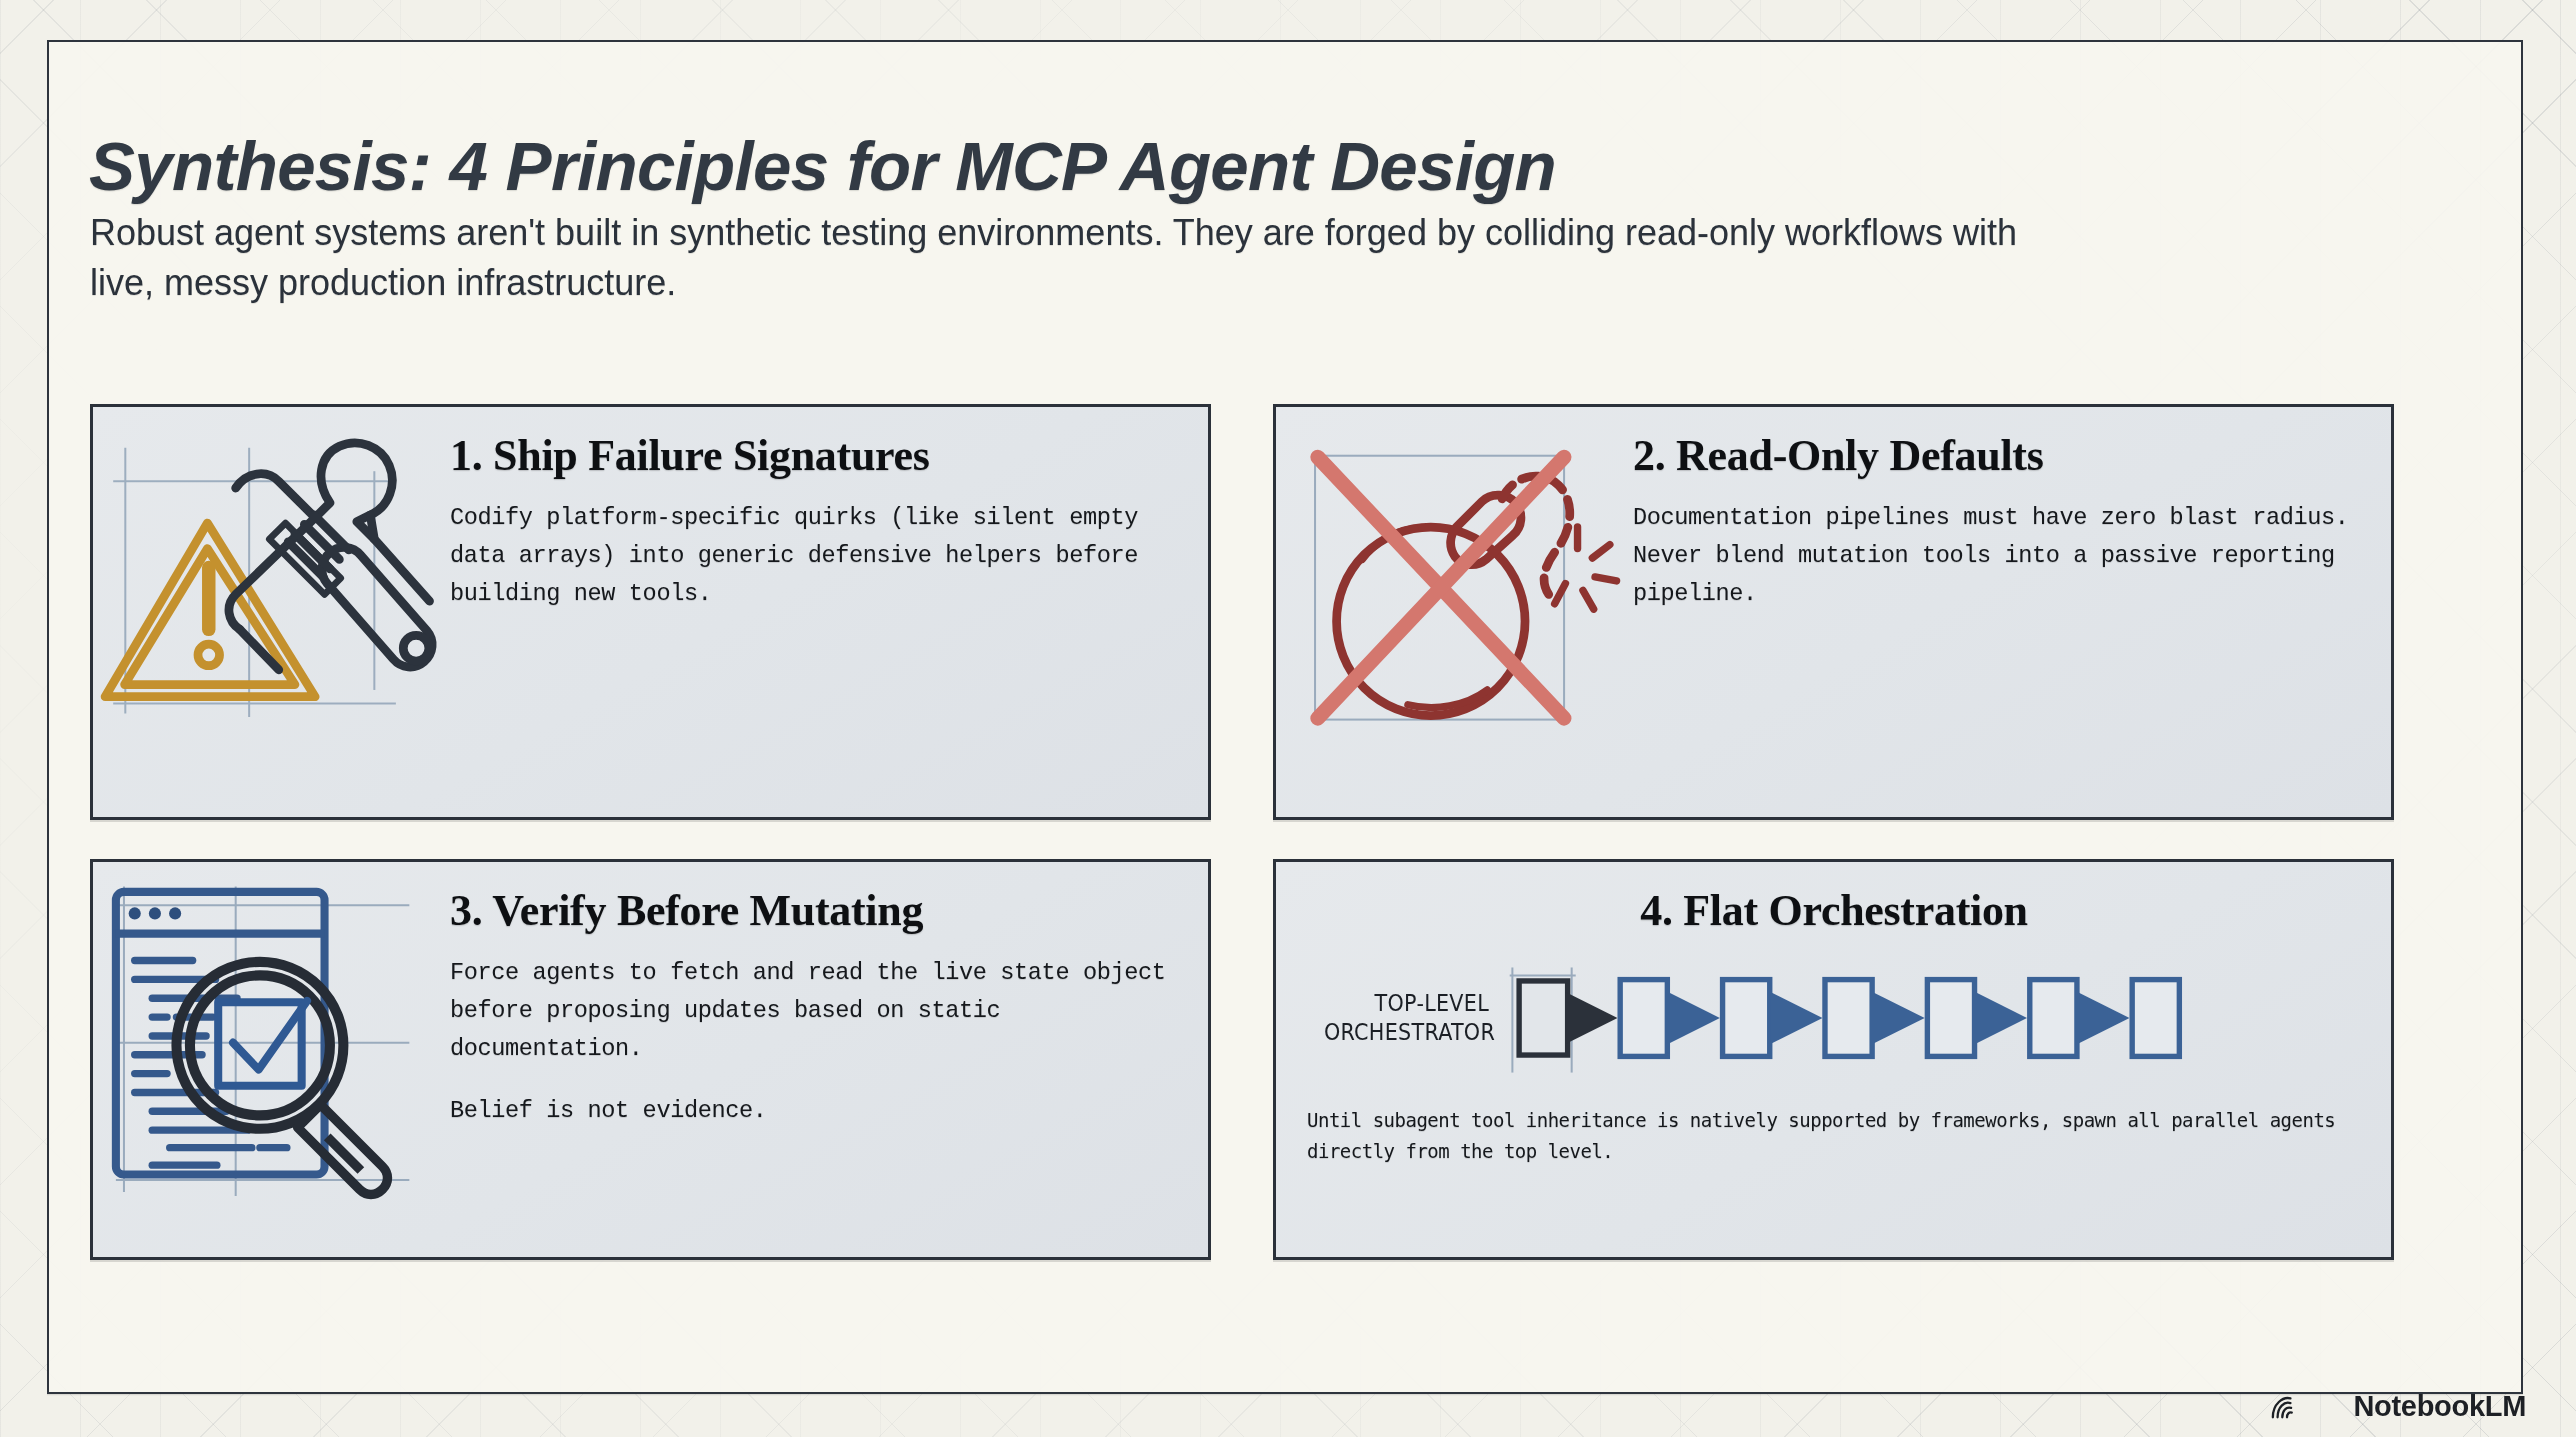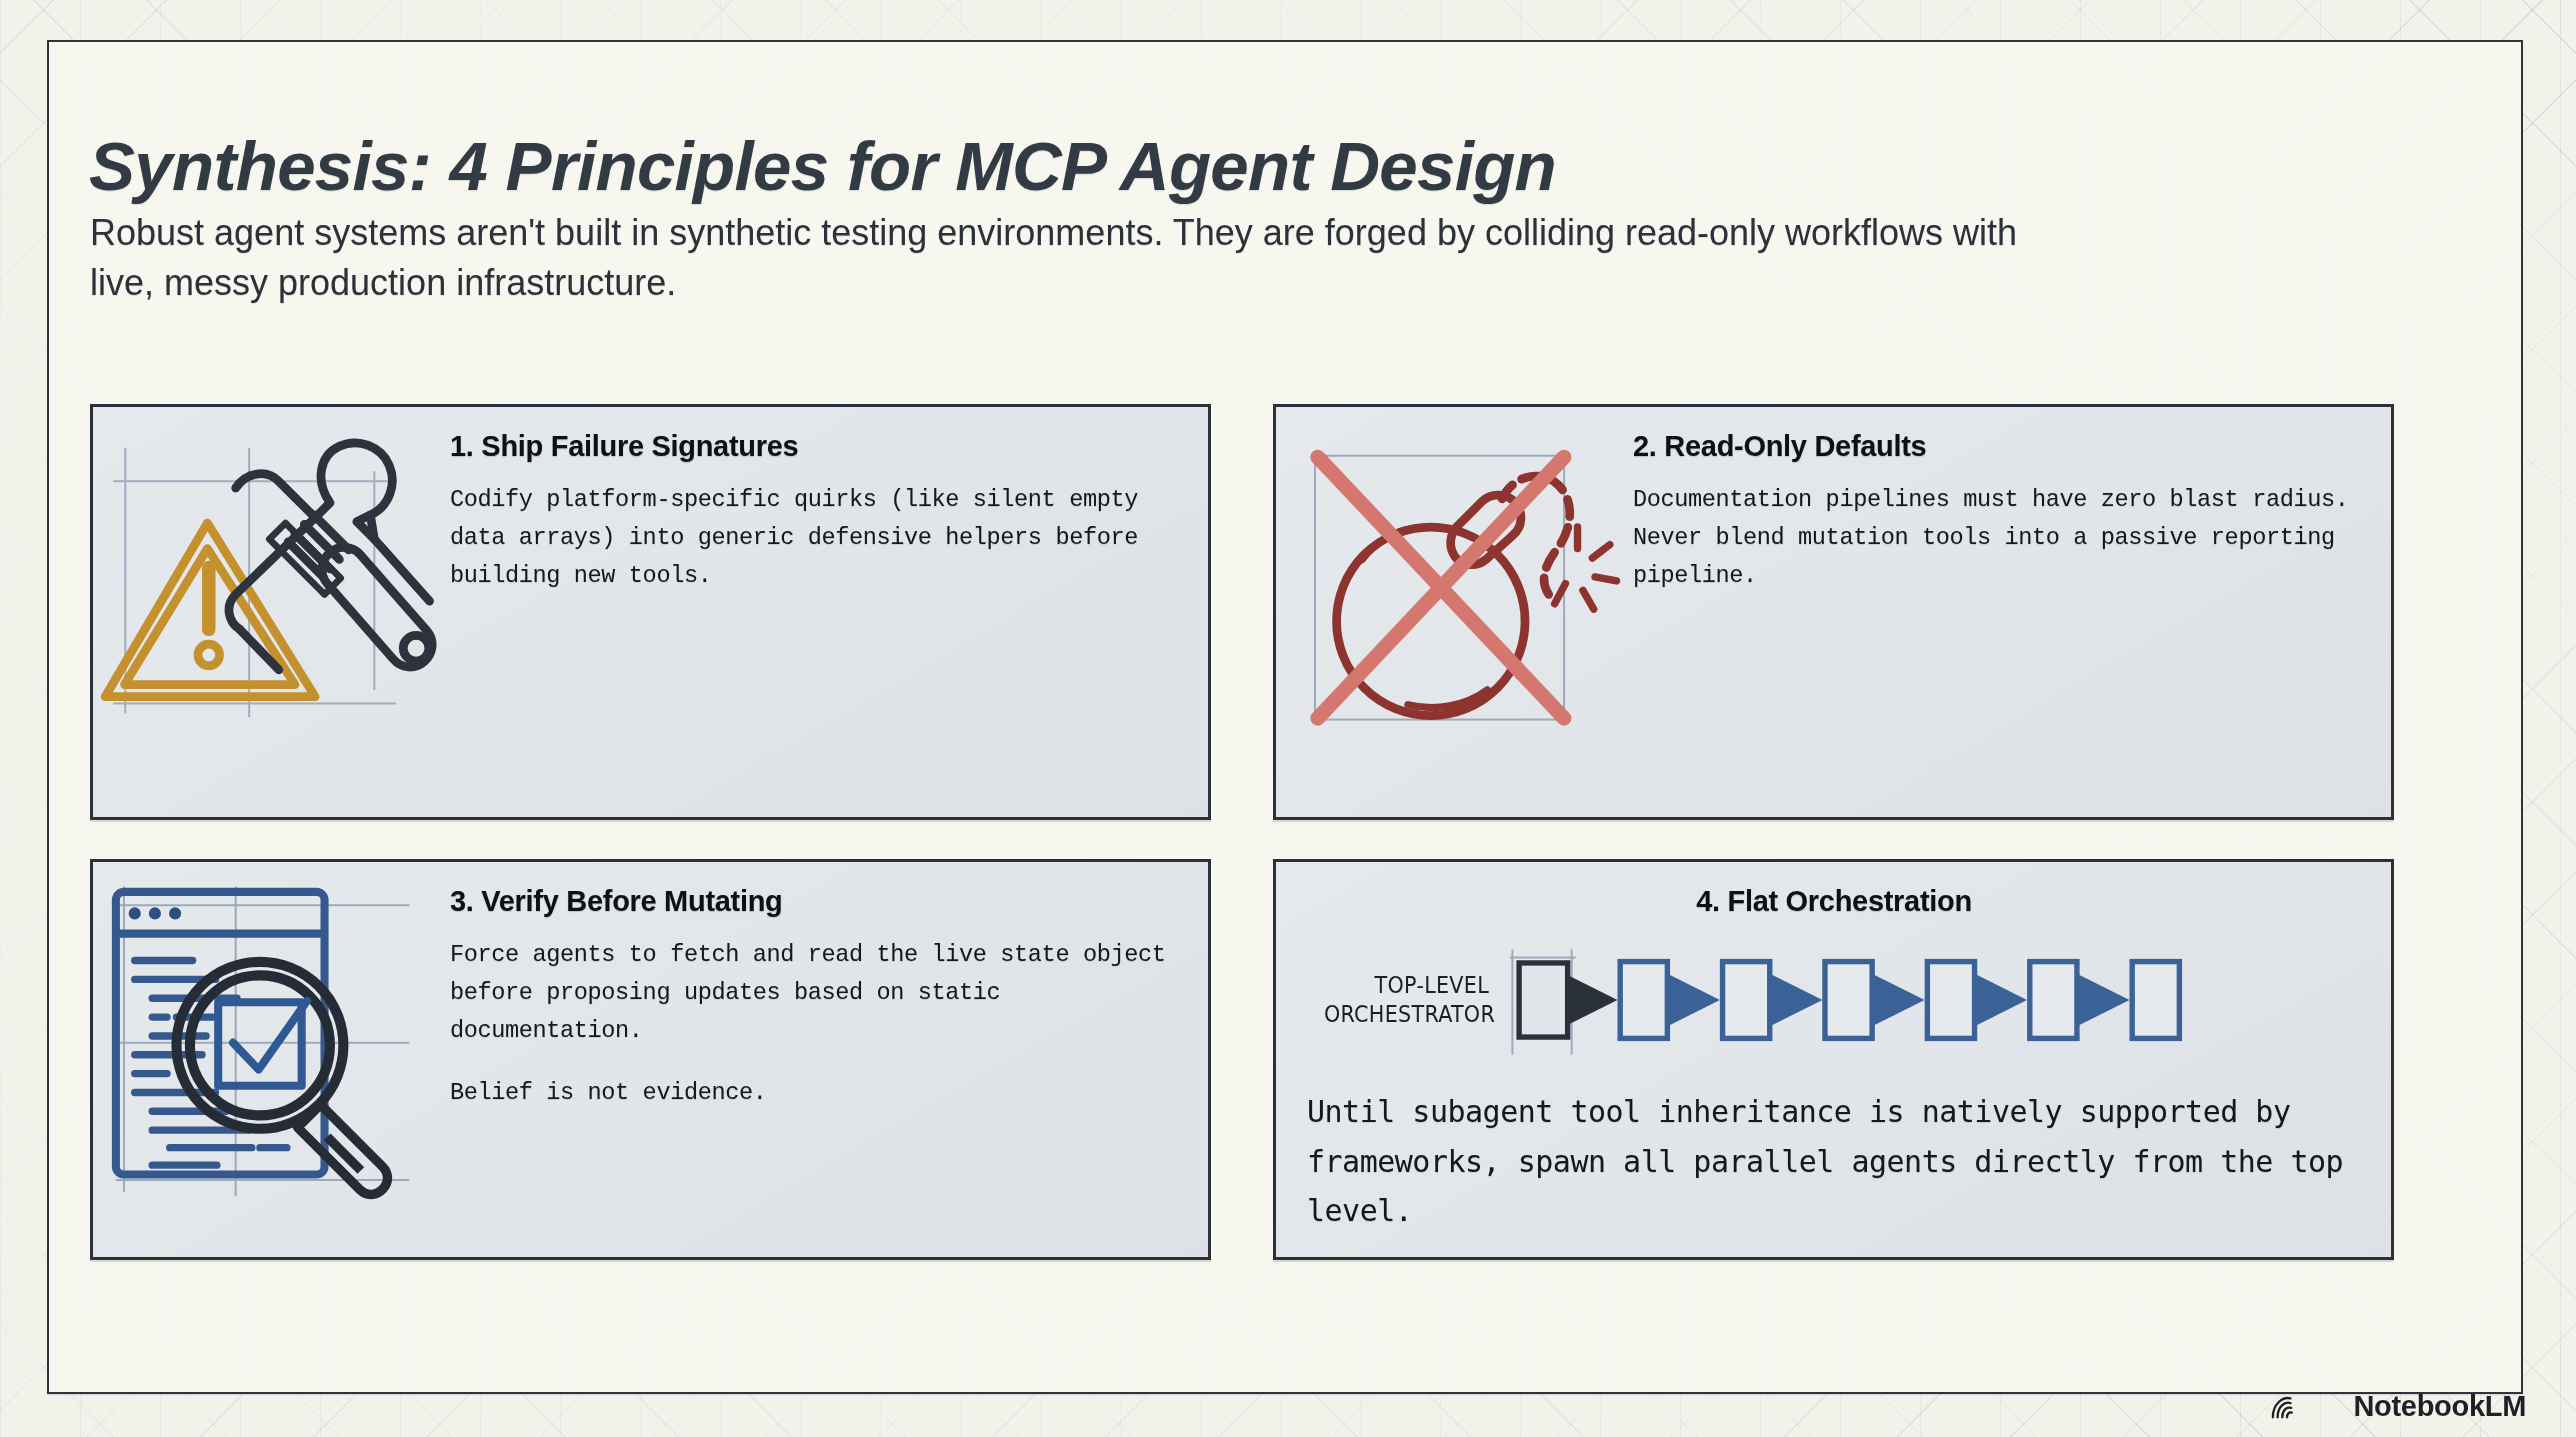--- a/index.html
+++ b/index.html
@@ -87,27 +87,28 @@
     width:357px;
     height:100%;
     position:relative;
   }
   .card-body{
     flex:1 1 auto;
     padding-top:23px;
     padding-right:27px;
   }
   .card-title{
-    font-size:29px;font-weight:700;
+    font-size:44px;font-weight:700;
     font-stretch:condensed;
     letter-spacing:-0.3px;
     color:#0e1013;
     margin:0 0 17.5px 0;
     text-shadow:0 1.3px 1.3px rgba(0,0,0,.18);
     white-space:nowrap;
+    font-family:Liberation Serif, serif;
   }
   .card-text{
     font-family:Liberation Mono, monospace;
     font-size:23.6px;line-height:1.63;
     color:#15181c;
     margin:0;
     letter-spacing:-0.4px;
     text-shadow:0 0.7px 0.7px rgba(0,0,0,.12);
   }
   .card-text + .card-text{margin-top:23px;}
@@ -133,21 +134,21 @@
     font-size:23px;line-height:1.28;
     color:#1b1f25;
     width:165px;
     text-align:right;
     padding-right:17.5px;
     letter-spacing:0.3px;
   }
   .c4-text{
     margin-top:19px;
     font-family:"DejaVu Sans Mono","Liberation Mono",monospace;
-    font-size:30px;line-height:1.66;
+    font-size:19px;line-height:1.66;
     color:#15181c;
     letter-spacing:-0.5px;
     text-shadow:0 0.7px 0.7px rgba(0,0,0,.12);
   }
 
   
   #footer-logo{
     position:absolute;
     right:50px;bottom:15px;
     display:flex;align-items:center;gap:9.4px;

